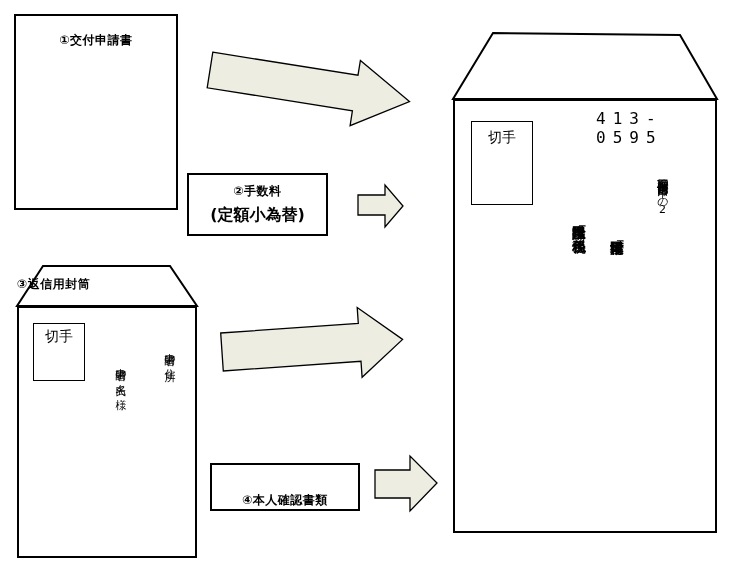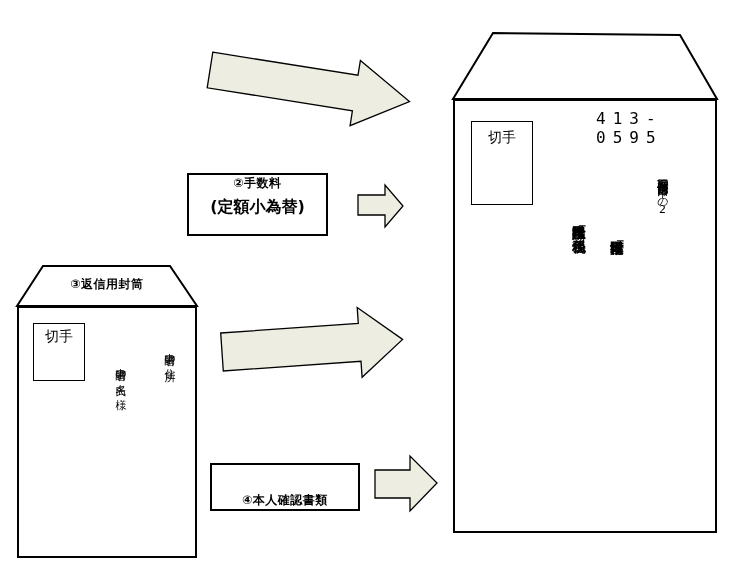--- a/index.html
+++ b/index.html
@@ -15,24 +15,24 @@
   .overlay { position: absolute; left: 0; top: 0; }
   .flap { fill: #ffffff; stroke: var(--outline, #000); stroke-width: 2; }
   .arrow { fill: var(--arrow-fill, #edede1); stroke: var(--outline, #000); stroke-width: 1.3; }
 
   .box { position: absolute; border: 2px solid var(--outline, #000); background: #fff; }
   .bold-label { font-weight: bold; font-size: 12px; letter-spacing: 0.5px; }
 
   .doc-box { left: 14px; top: 14px; width: 164px; height: 196px; text-align: center; padding-top: 16px; }
 
   .fee-box { left: 187px; top: 173px; width: 141px; height: 63px;
-             display: flex; flex-direction: column; align-items: center; justify-content: flex-start; gap: 5px; }
+             display: flex; flex-direction: column; align-items: center; justify-content: center; gap: 5px; }
   .fee-note { font-size: 16px; font-weight: bold; }
 
-  .renv-flap-label { position: absolute; left: 17px; top: 276px; width: 180px; text-align: center;
+  .renv-flap-label { position: absolute; left: 17px; top: 276px; width: 180px; 
                      font-weight: bold; font-size: 12px; letter-spacing: 0.5px; }
   .renv-body { left: 17px; top: 306px; width: 180px; height: 252px; }
 
   .stamp { position: absolute; border: 1px solid var(--outline, #000); background: #fff;
            text-align: center; font-size: 14px; }
   .renv-stamp { left: 14px; top: 15px; width: 52px; height: 58px; padding-top: 4px; }
 
   .vtext { position: absolute; writing-mode: vertical-rl; text-orientation: upright;
            line-height: 1; white-space: pre; }
   .tcy { text-combine-upright: all; }
@@ -58,20 +58,23 @@
 
   <svg class="overlay" width="745" height="585" viewBox="0 0 745 585">
     <polygon class="flap" points="493,33 680,35 717,99 453,99"></polygon>
     <polygon class="flap" points="43,266 170,266 197,306 17,306"></polygon>
     <polygon class="arrow" points="212.8,52.2 358,75.2 360.4,60.4 409.5,101.6 350.1,125.6 352.4,110.8 207.2,87.8"></polygon>
     <polygon class="arrow" points="358,195 385,195 385,185 403,206 385,227 385,215 358,215"></polygon>
     <polygon class="arrow" points="220.7,333 358.3,323.4 357.2,307.5 402.6,339.4 362.1,377.3 361,361.3 223.3,371"></polygon>
     <polygon class="arrow" points="375,470 410,470 410,456 437,483 410,511 410,498 375,498"></polygon>
   </svg>
 
+  <div class="box doc-box">
+    <div class="bold-label">①交付申請書</div>
+  </div>
 
   <div class="box fee-box">
     <div class="bold-label">②手数料</div>
     <div class="fee-note">(定額小為替)</div>
   </div>
 
   <div class="renv-flap-label">③返信用封筒</div>
   <div class="box renv-body">
     <div class="stamp renv-stamp">
       <span>切手</span>

